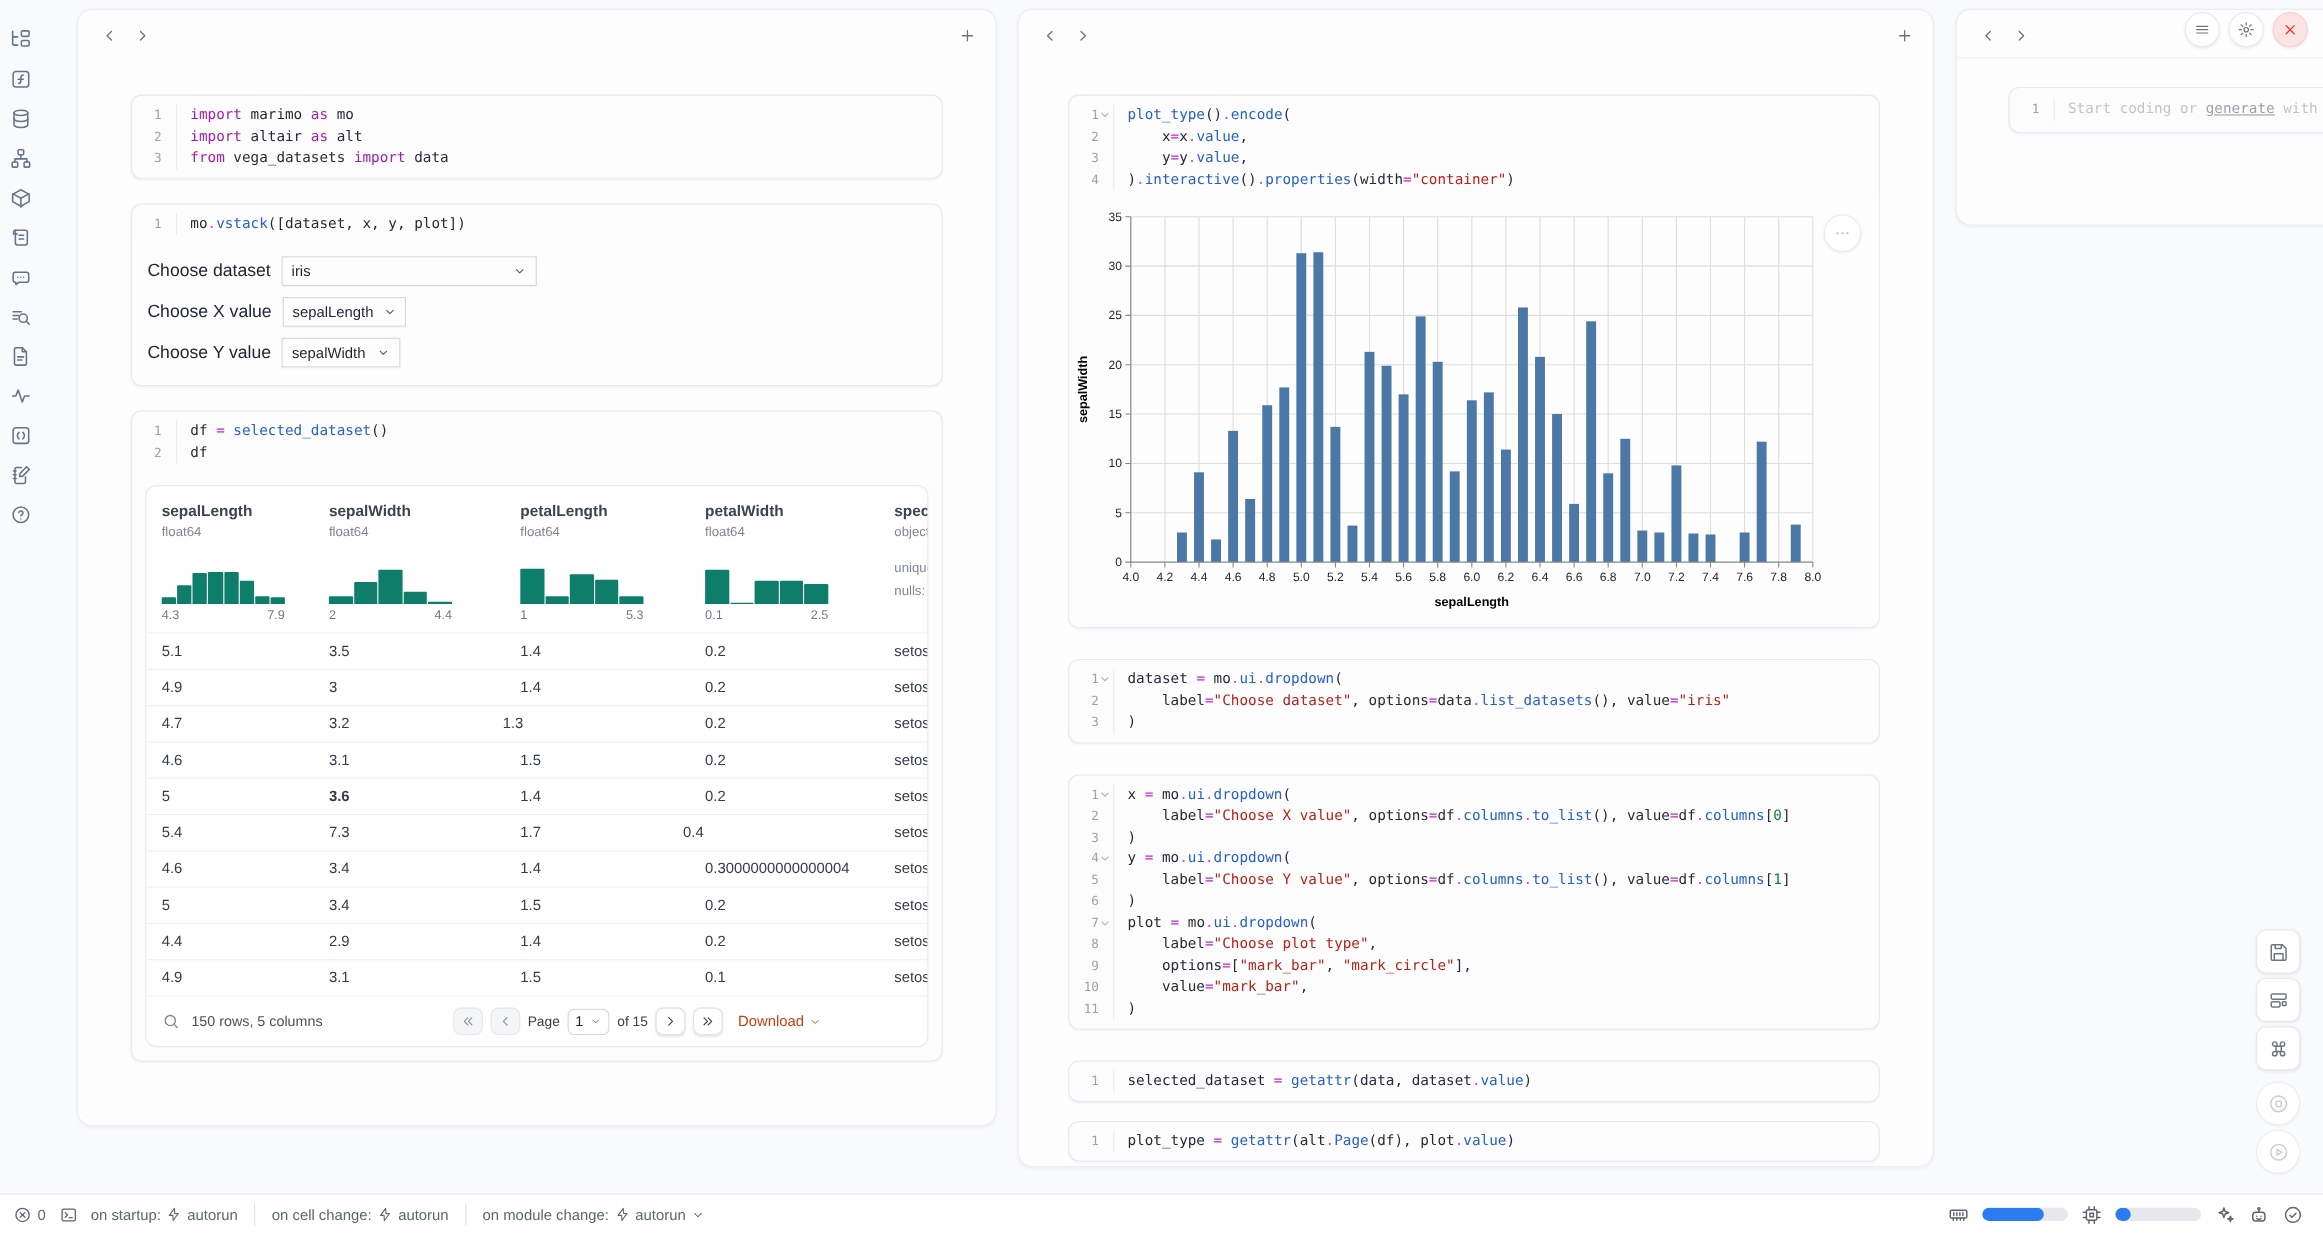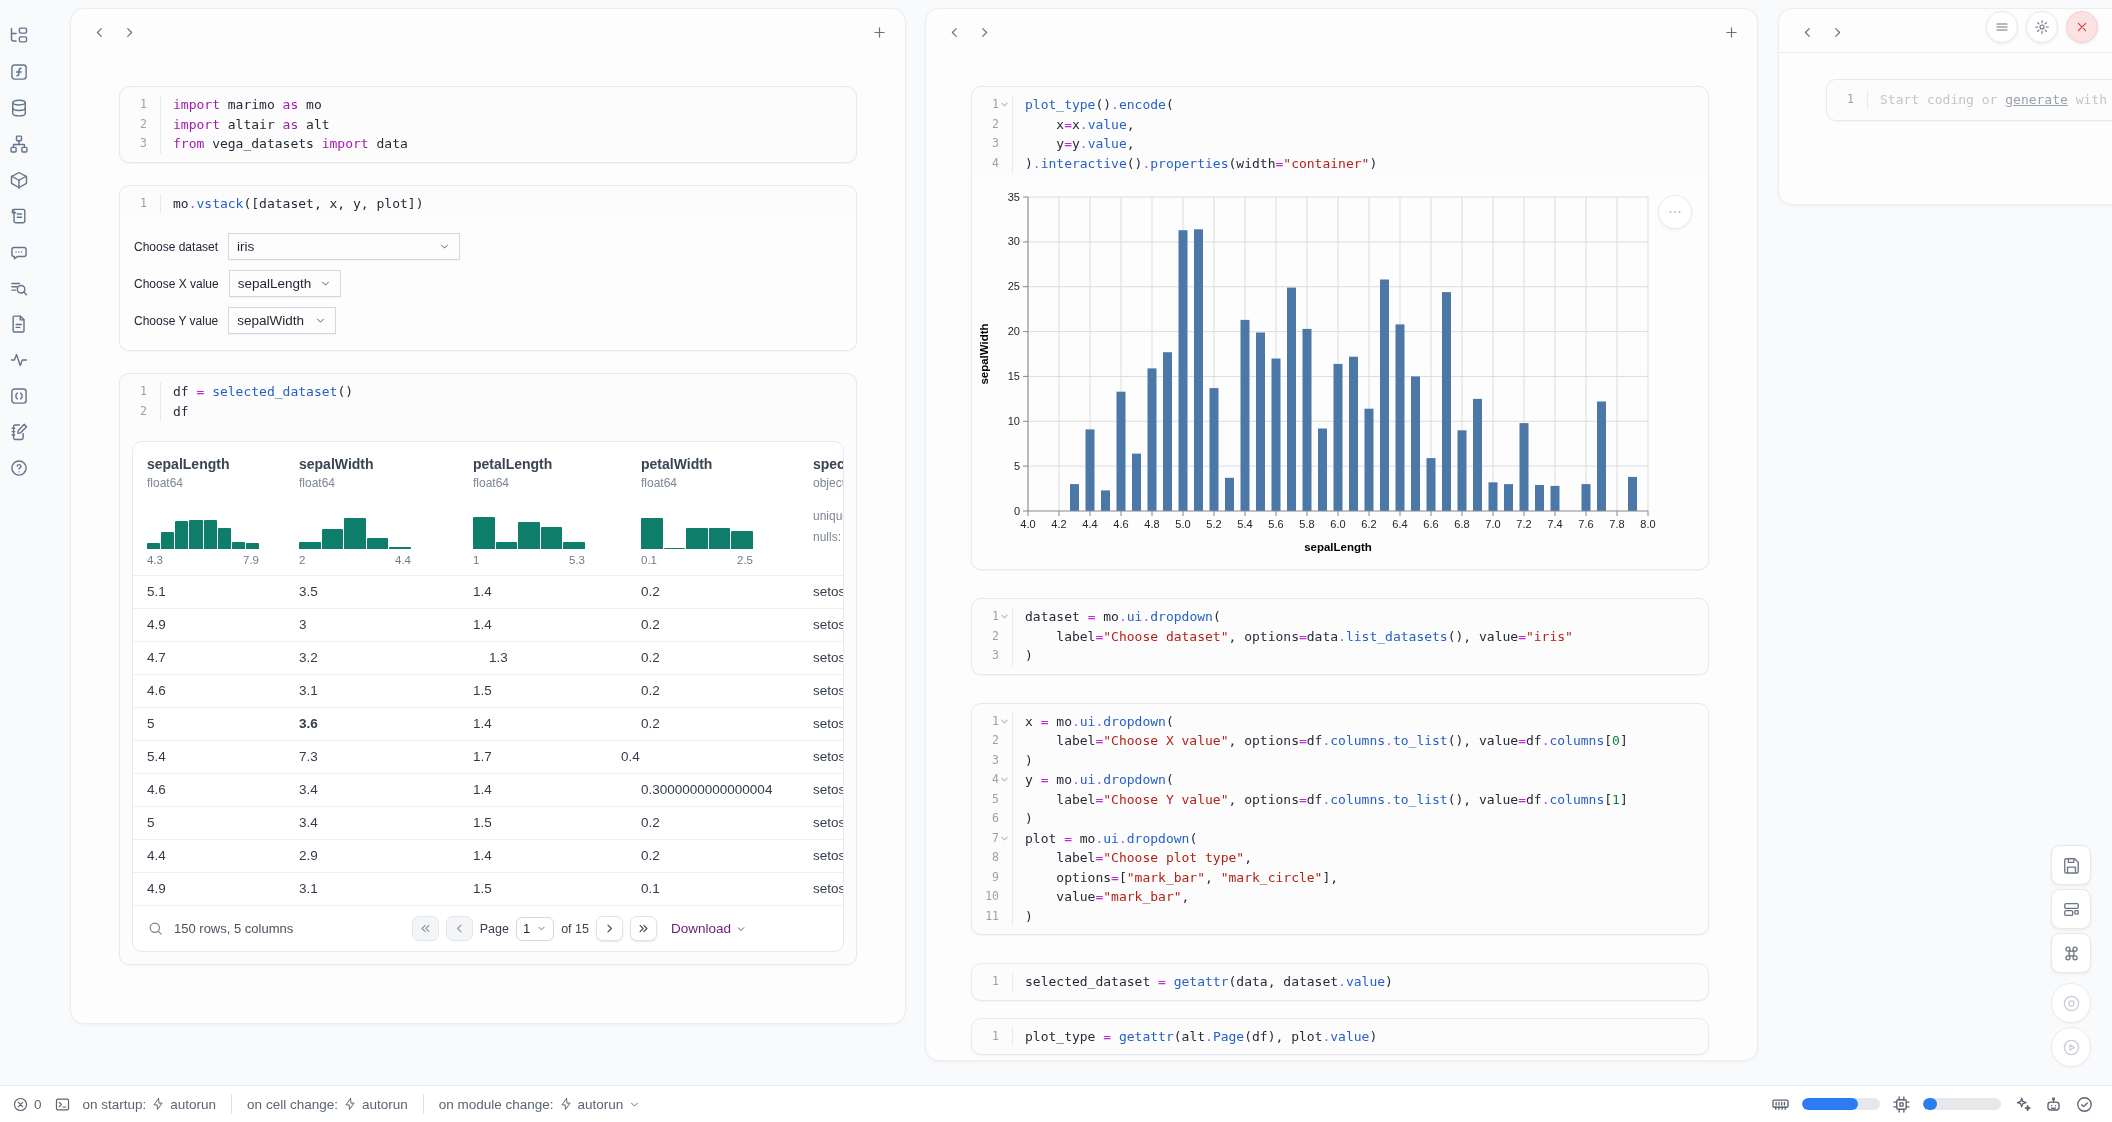--- a/index.html
+++ b/index.html
@@ -44,21 +44,21 @@
   .ln .sp{width:13px;height:1px;display:inline-block;}
   .ln .fold{width:13px;height:11px;color:#b3bac4;display:inline-flex;}
   .ln .fold svg{width:11px;height:11px;}
   .lc{border-left:1px solid #e9eaee;padding-left:12px;flex:1;white-space:pre;color:#252b36;}
   .tk-k{color:#a21caf;} .tk-o{color:#c026d3;} .tk-f{color:#2760c6;}
   .tk-s{color:#b42318;} .tk-n{color:#15803d;} .tk-d{color:#a855f7;} .tk-p{color:#252b36;}
 
   
   .dd-out{padding:12px 14px 16px;display:flex;flex-direction:column;gap:10px;background:#fdfdfe;}
   .dd-row{display:flex;align-items:center;gap:10px;}
-  .dd-label{font-size:12px;color:#202633;}
+  .dd-label{font-size:16px;color:#202633;}
   .select{display:inline-flex;align-items:center;justify-content:space-between;height:27px;
     border:1px solid #d3d7de;border-radius:0;background:#fdfdfe;padding:0 8px;gap:8px;
     font-size:13.5px;color:#1f2430;box-shadow:0 1px 1px rgba(0,0,0,.04);cursor:pointer;}
   .select svg{width:13px;height:13px;color:#4b5563;flex:none;}
 
   
   .table-box{margin:12px;border:1px solid #e7e9ee;border-radius:10px;overflow:hidden;background:#fff;}
   .t-head{position:relative;height:133px;}
   .t-col{position:absolute;top:14px;width:160px;}
   .t-name{font-size:14px;font-weight:700;color:#3b4454;}
@@ -75,21 +75,21 @@
   .t-sum{font-size:13px;color:#49525f;}
   .t-pag{margin-left:auto;display:flex;align-items:center;gap:7px;}
   .pgbtn{width:27px;height:25px;border-radius:7px;border:1px solid #e4e6ea;background:#f4f5f7;
     color:#8a93a0;display:inline-flex;align-items:center;justify-content:center;cursor:pointer;}
   .pgbtn.active{background:#fff;color:#39424f;border-color:#e0e3e8;box-shadow:0 1px 2px rgba(0,0,0,.1);}
   .pgbtn svg{width:15px;height:15px;}
   .pg-txt{font-size:12.5px;color:#39424f;}
   .pagesel{height:24px;border:1px solid #d3d7de;border-radius:6px;display:inline-flex;
     align-items:center;padding:0 6px;gap:6px;font-size:13px;color:#1f2430;background:#fff;cursor:pointer;}
   .pagesel svg{width:11px;height:11px;color:#4b5563;}
-  .t-dl{display:inline-flex;align-items:center;gap:4px;color:#701a75;font-size:13.5px;
+  .t-dl{display:inline-flex;align-items:center;gap:4px;color:#c2410c;font-size:13.5px;
     margin-left:14px;cursor:pointer;}
   .t-dl svg{width:12px;height:12px;}
 
   
   .chart-out{position:relative;padding:4px 0 8px 4px;background:#fdfdfe;}
   .chart-menu{position:absolute;top:14px;right:16px;width:34px;height:34px;border-radius:50%;
     background:#fff;border:1px solid #ececf0;box-shadow:0 1px 3px rgba(0,0,0,.07);
     display:flex;align-items:center;justify-content:center;color:#b6bac2;cursor:pointer;}
   .chart-menu svg{width:18px;height:18px;}
 
@@ -392,21 +392,21 @@
             <div class="t-row">
               <span style="left: 14px;">4.9</span>
               <span style="left: 166px;">3</span>
               <span style="left: 340px;">1.4</span>
               <span style="left: 508px;">0.2</span>
               <span style="left: 680px;">setosa</span>
             </div>
             <div class="t-row">
               <span style="left: 14px;">4.7</span>
               <span style="left: 166px;">3.2</span>
-              <span style="left: 356px;">1.3</span>
+              <span style="left: 324px;">1.3</span>
               <span style="left: 508px;">0.2</span>
               <span style="left: 680px;">setosa</span>
             </div>
             <div class="t-row">
               <span style="left: 14px;">4.6</span>
               <span style="left: 166px;">3.1</span>
               <span style="left: 340px;">1.5</span>
               <span style="left: 508px;">0.2</span>
               <span style="left: 680px;">setosa</span>
             </div>

